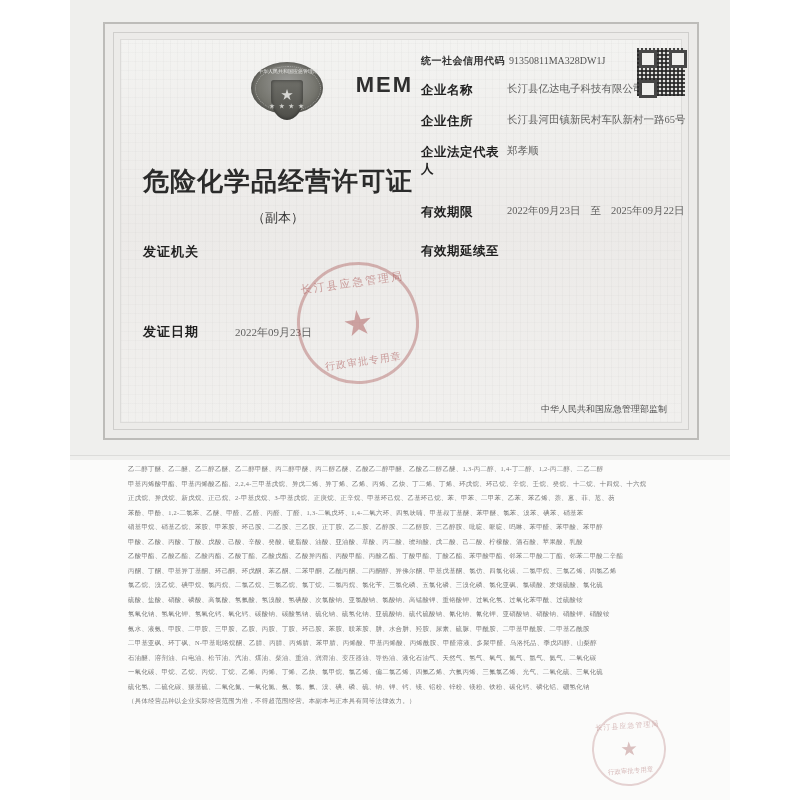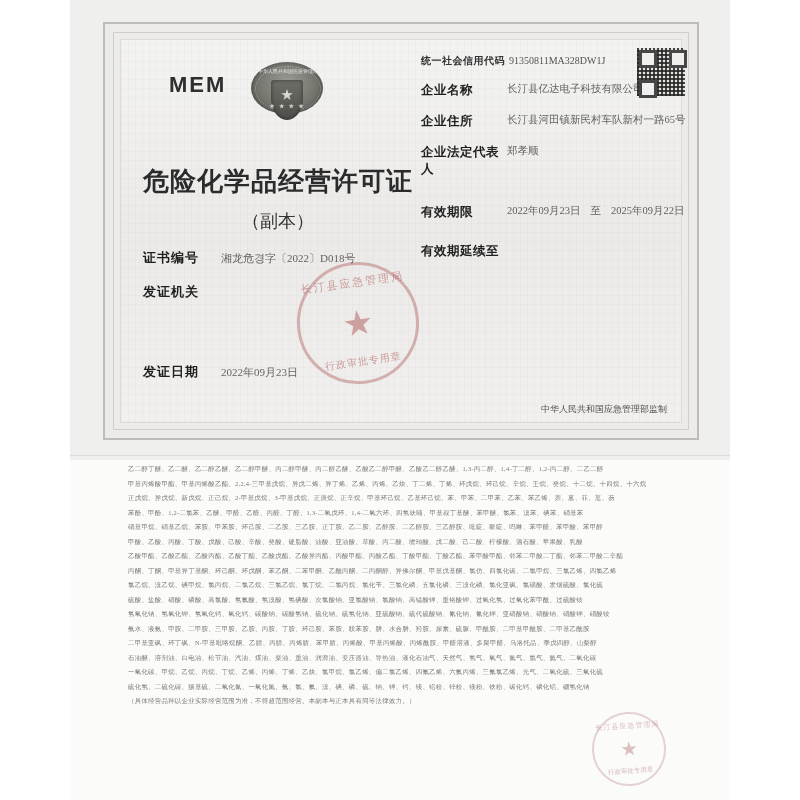--- a/index.html
+++ b/index.html
@@ -84,20 +84,21 @@
     top: 18px;
     width: 270px;
   }
   .mem-logo {
     font-size: 22px;
     font-weight: bold;
     letter-spacing: 2px;
     color: #2f2f2f;
     margin-left: 26px;
     margin-top: 14px;
+    text-align: right;
   }
   .emblem {
     position: absolute;
     left: 108px;
     top: 4px;
     width: 72px;
     height: 76px;
   }
   .emblem .ring {
     position: absolute;
@@ -150,21 +151,21 @@
     font-family: "Liberation Serif", serif;
     font-size: 26px;
     font-weight: bold;
     letter-spacing: 1px;
     color: #2b2b2b;
     text-align: center;
     margin-top: 66px;
   }
   .cert-subtitle {
     font-family: "Liberation Serif", serif;
-    font-size: 18px;
+    font-size: 13px;
     color: #333;
     text-align: center;
     margin-top: 10px;
   }
 
   .lf-row {
     position: relative;
     margin-top: 16px;
     display: flex;
     align-items: baseline;
@@ -400,28 +401,24 @@
           <div class="ring-text">中华人民共和国应急管理部</div>
           <div class="shield"></div>
           <div class="star">★</div>
           <div class="stars-small">★ ★ ★ ★</div>
         </div>
 
         <div class="cert-title">危险化学品经营许可证</div>
         <div class="cert-subtitle">（副本）</div>
 
         <div class="lf-row">
-          <div class="lf-label">证书编号</div>
-          <div class="lf-value">湘龙危경字〔2022〕D018号</div>
-        </div>
-        <div class="lf-row">
           <div class="lf-label">发证机关</div>
           <div class="lf-value"></div>
         </div>
-        <div class="lf-row" style="margin-top:62px;">
+        <div class="lf-row" style="margin-top:62px;gap:14px;">
           <div class="lf-label">发证日期</div>
           <div class="lf-value">2022年09月23日</div>
         </div>
       </div>
 
       <div class="seal">
         <div class="seal-top">长汀县应急管理局</div>
         <div class="seal-star">★</div>
         <div class="seal-bottom">行政审批专用章</div>
       </div>

